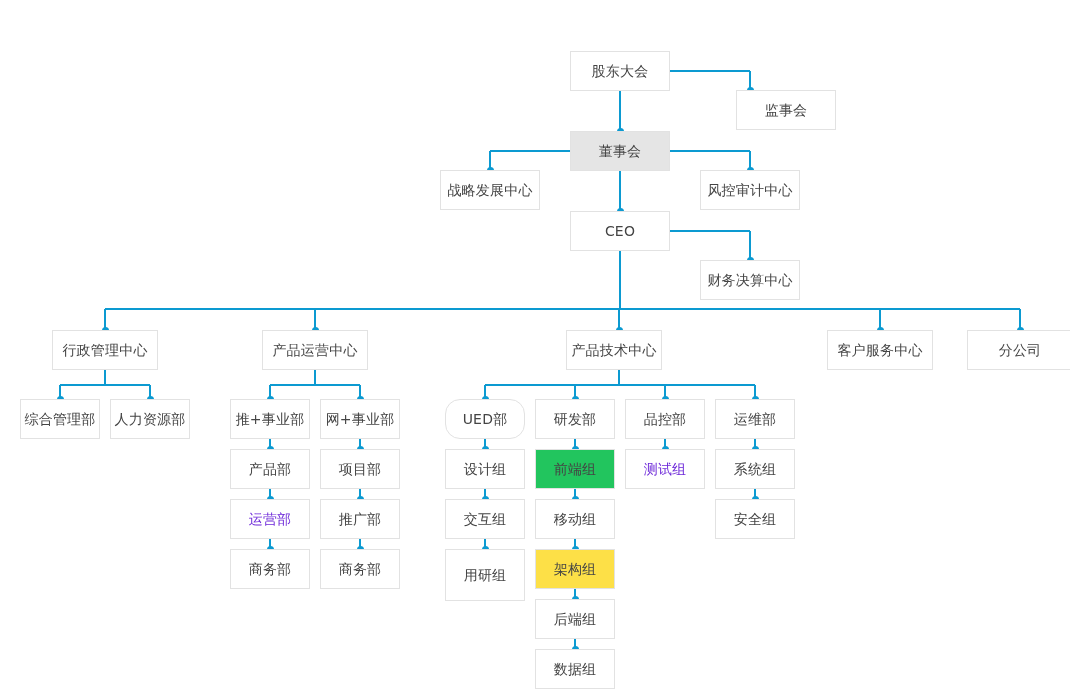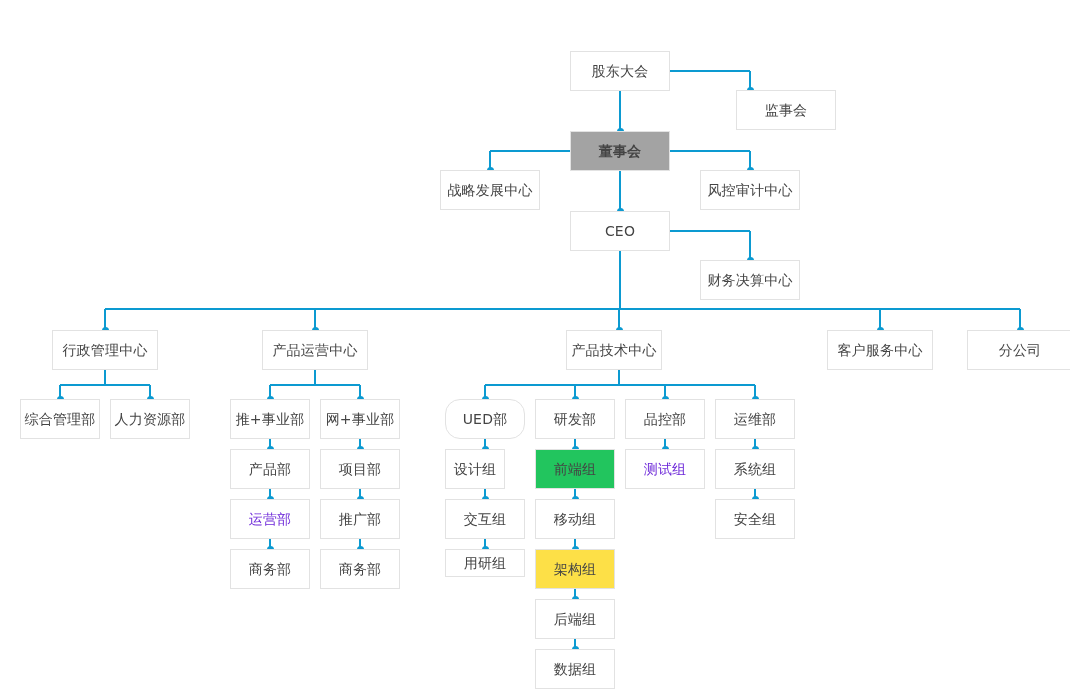--- a/index.html
+++ b/index.html
@@ -144,21 +144,21 @@
       <div class="dot" style="left: 571.5px; top: 645.5px; background: rgb(12, 154, 209);"></div>
       <div class="dot" style="left: 661.5px; top: 445.5px; background: rgb(12, 154, 209);"></div>
       <div class="dot" style="left: 751.5px; top: 445.5px; background: rgb(12, 154, 209);"></div>
       <div class="dot" style="left: 751.5px; top: 495.5px; background: rgb(12, 154, 209);"></div>
       <div class="node" style="left: 570px; top: 51px; width: 100px; height: 40px; border-color: rgb(226, 226, 226); background: rgb(255, 255, 255); color: rgb(68, 68, 68);">
         <span class="node-label">股东大会</span>
       </div>
       <div class="node" style="left: 700px; top: 90px; width: 100px; height: 40px; border-color: rgb(226, 226, 226); background: rgb(255, 255, 255); color: rgb(68, 68, 68); margin-left: 36px;">
         <span class="node-label">监事会</span>
       </div>
-      <div class="node" style="left: 570px; top: 131px; width: 100px; height: 40px; border-color: rgb(226, 226, 226); background: #a3a3a3; color: rgb(68, 68, 68); font-weight: bold;">
+      <div class="node" style="left: 570px; top: 131px; width: 100px; height: 40px; border-color: rgb(226, 226, 226); background: #e5e5e5; color: rgb(68, 68, 68);">
         <span class="node-label">董事会</span>
       </div>
       <div class="node" style="left: 440px; top: 170px; width: 100px; height: 40px; border-color: rgb(226, 226, 226); background: rgb(255, 255, 255); color: rgb(68, 68, 68);">
         <span class="node-label">战略发展中心</span>
       </div>
       <div class="node" style="left: 700px; top: 170px; width: 100px; height: 40px; border-color: rgb(226, 226, 226); background: rgb(255, 255, 255); color: rgb(68, 68, 68);">
         <span class="node-label">风控审计中心</span>
       </div>
       <div class="node" style="left: 570px; top: 211px; width: 100px; height: 40px; border-color: rgb(226, 226, 226); background: rgb(255, 255, 255); color: rgb(68, 68, 68);">
         <span class="node-label">CEO</span>
@@ -207,27 +207,27 @@
       </div>
       <div class="node" style="left: 320px; top: 499px; width: 80px; height: 40px; border-color: rgb(226, 226, 226); background: rgb(255, 255, 255); color: rgb(68, 68, 68);">
         <span class="node-label">推广部</span>
       </div>
       <div class="node" style="left: 320px; top: 549px; width: 80px; height: 40px; border-color: rgb(226, 226, 226); background: rgb(255, 255, 255); color: rgb(68, 68, 68);">
         <span class="node-label">商务部</span>
       </div>
       <div class="node" style="left: 445px; top: 399px; width: 80px; height: 40px; border-color: rgb(226, 226, 226); background: rgb(255, 255, 255); color: rgb(68, 68, 68); border-radius: 15px;">
         <span class="node-label">UED部</span>
       </div>
-      <div class="node" style="left: 445px; top: 449px; width: 60px; height: 40px; border-color: rgb(226, 226, 226); background: rgb(255, 255, 255); color: rgb(68, 68, 68);">
+      <div class="node" style="left: 445px; top: 449px; width: 80px; height: 40px; border-color: rgb(226, 226, 226); background: rgb(255, 255, 255); color: rgb(68, 68, 68);">
         <span class="node-label">设计组</span>
       </div>
       <div class="node" style="left: 445px; top: 499px; width: 80px; height: 40px; border-color: rgb(226, 226, 226); background: rgb(255, 255, 255); color: rgb(68, 68, 68);">
         <span class="node-label">交互组</span>
       </div>
-      <div class="node" style="left: 445px; top: 549px; width: 80px; height: 28px; border-color: rgb(226, 226, 226); background: rgb(255, 255, 255); color: rgb(68, 68, 68);">
+      <div class="node" style="left: 445px; top: 549px; width: 80px; height: 52px; border-color: rgb(226, 226, 226); background: rgb(255, 255, 255); color: rgb(68, 68, 68);">
         <span class="node-label">用研组</span>
       </div>
       <div class="node" style="left: 535px; top: 399px; width: 80px; height: 40px; border-color: rgb(226, 226, 226); background: rgb(255, 255, 255); color: rgb(68, 68, 68);">
         <span class="node-label">研发部</span>
       </div>
       <div class="node" style="left: 535px; top: 449px; width: 80px; height: 40px; border-color: rgb(226, 226, 226); background: #22c55e; color: rgb(68, 68, 68);">
         <span class="node-label">前端组</span>
       </div>
       <div class="node" style="left: 535px; top: 499px; width: 80px; height: 40px; border-color: rgb(226, 226, 226); background: rgb(255, 255, 255); color: rgb(68, 68, 68);">
         <span class="node-label">移动组</span>

